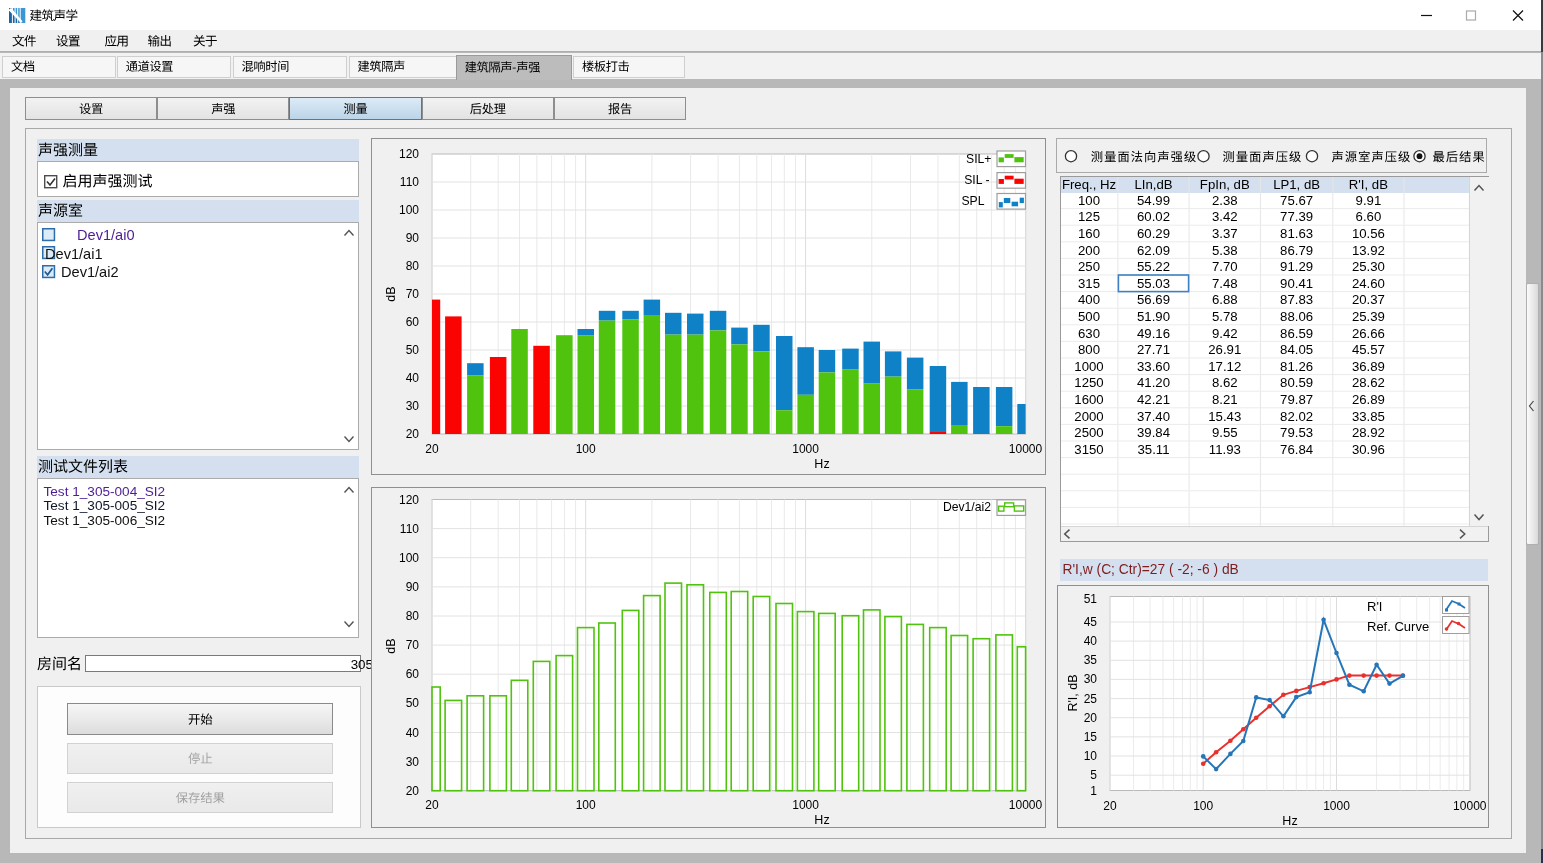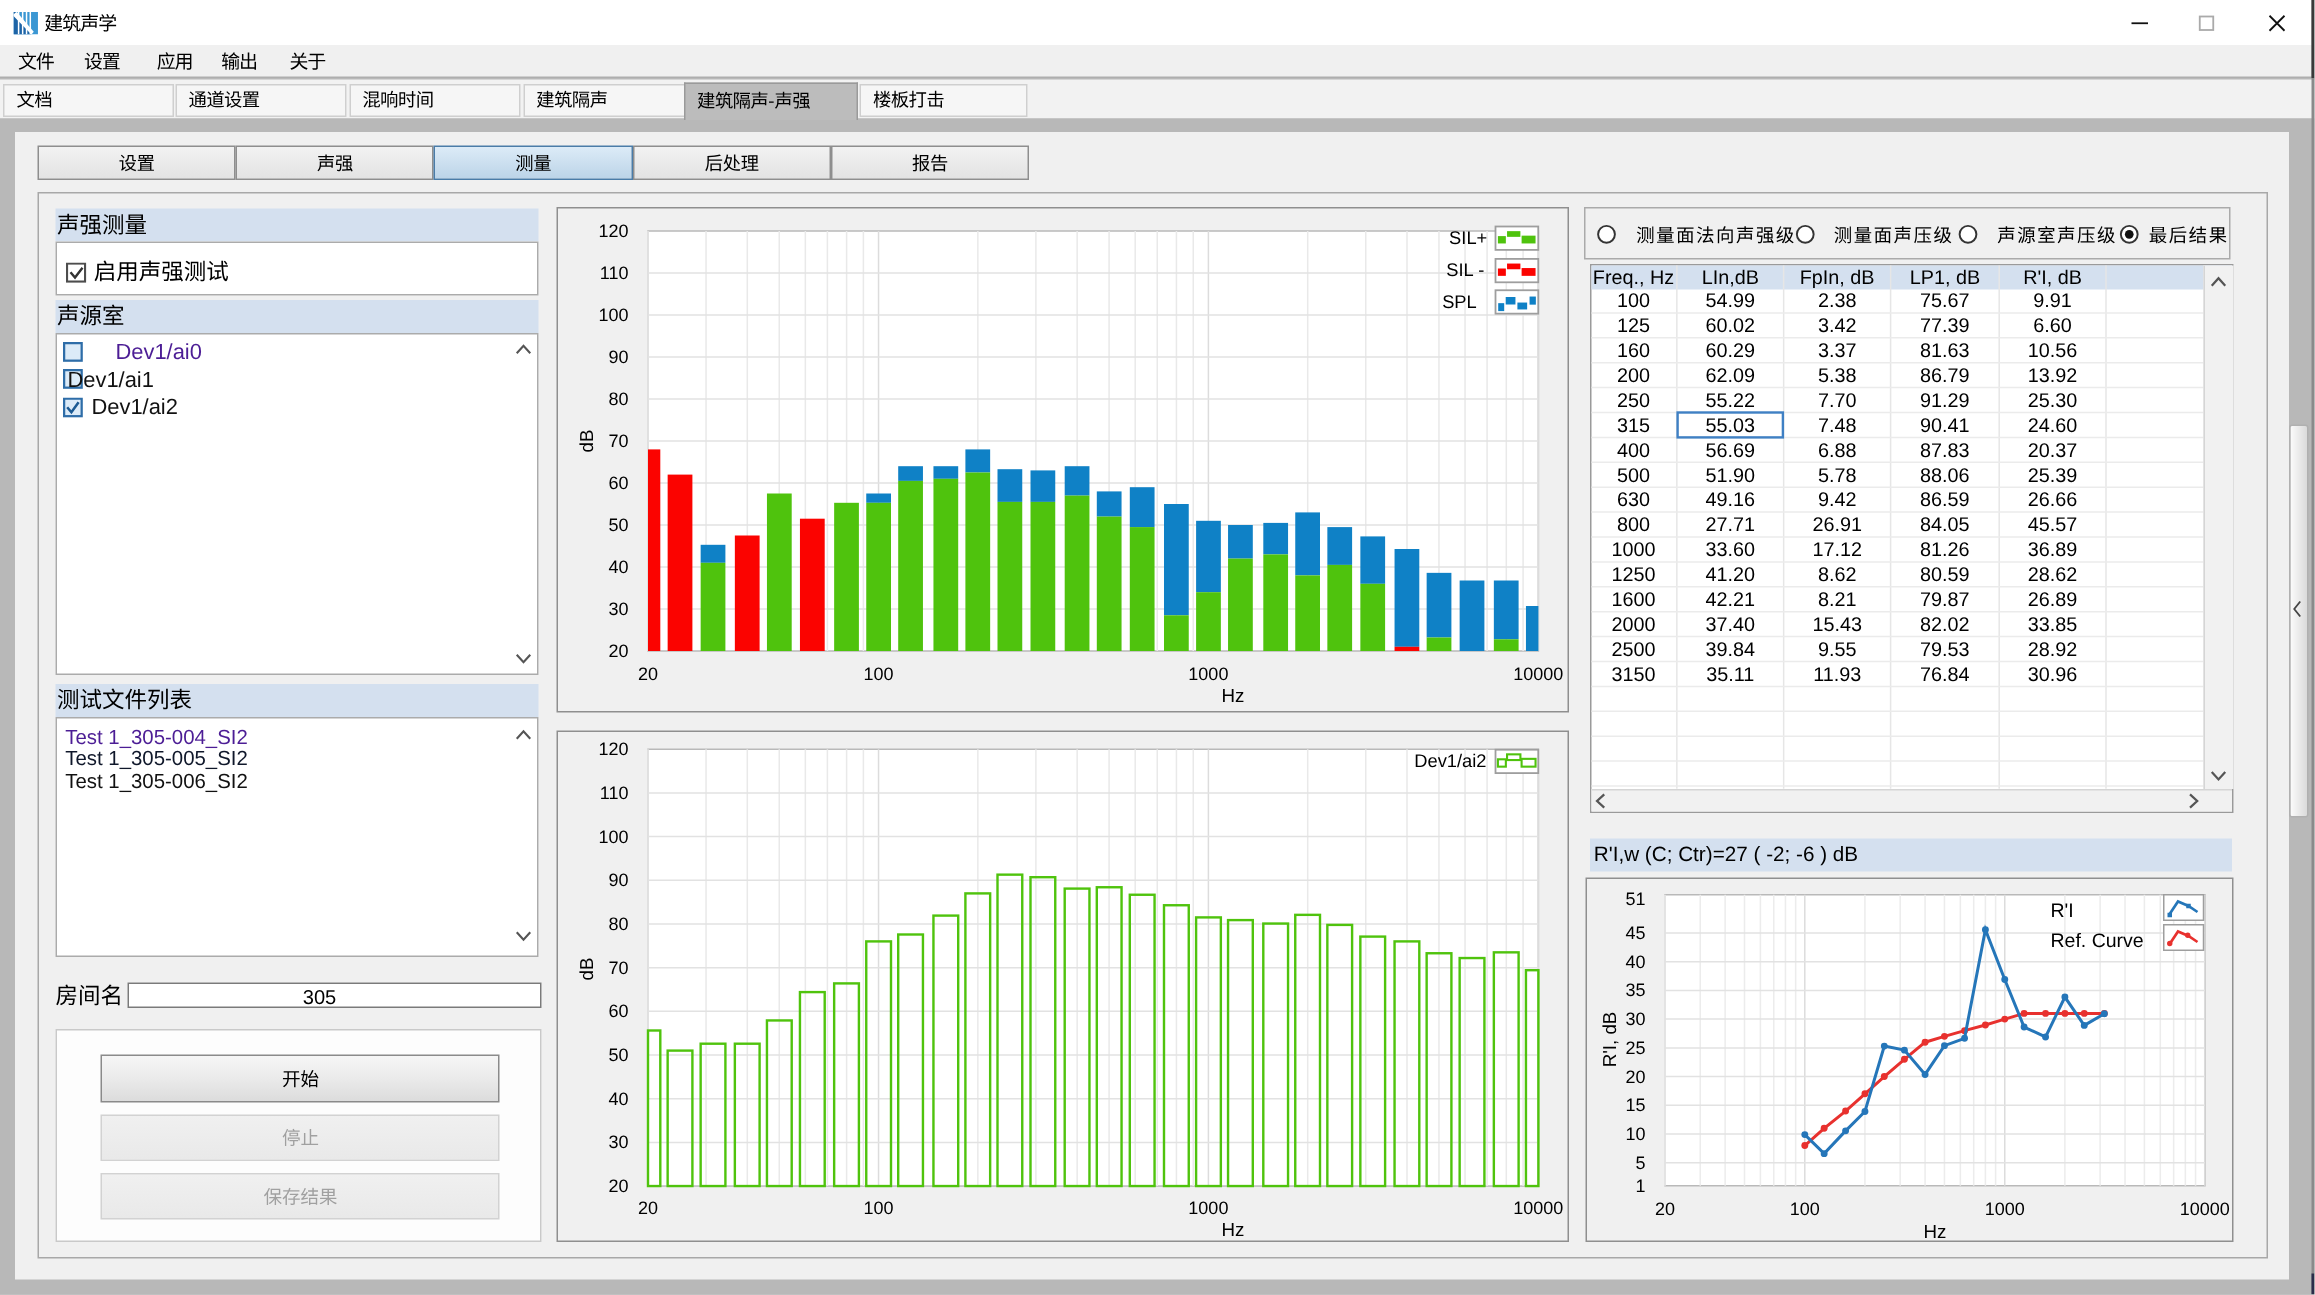--- a/index.html
+++ b/index.html
@@ -70,21 +70,21 @@
     <div style="position:absolute;left:36.5px;top:455.5px;width:322.5px;height:22.0px;background:#d4e0ef;"></div>
     <div style="position:absolute;left:36.5px;top:477.5px;width:322.5px;height:160.5px;background:#fff;border:1px solid #ababab;"></div>
     <div style="position:absolute;left:43.5px;top:483.5px;width:180.0px;height:15.0px;font-size:13.6px;color:#4c1d95;">Test 1_305-004_SI2</div>
     <div style="position:absolute;left:43.5px;top:498.3px;width:180.0px;height:15.0px;font-size:13.6px;color:#0f172a;">Test 1_305-005_SI2</div>
     <div style="position:absolute;left:43.5px;top:513.1px;width:180.0px;height:15.0px;font-size:13.6px;color:#111;">Test 1_305-006_SI2</div>
     <svg style="position:absolute;left:340px;top:481px" width="18" height="152" viewBox="0 0 18 152">
 <path d="M4.5 11.5 9 6.5 13.5 11.5" stroke="#555" stroke-width="1.4" fill="none"></path>
 <path d="M4.5 140.5 9 145.5 13.5 140.5" stroke="#555" stroke-width="1.4" fill="none"></path>
 </svg>
     <div style="position:absolute;left:84.5px;top:655.0px;width:276.0px;height:16.5px;background:#fff;border:1px solid #7a7a7a;"></div>
-    <div style="position:absolute;left:75px;top:656.5px;width:276.0px;height:32px;font-size:13.4px;color:#000;text-align:center;">305</div>
+    <div style="position:absolute;left:97px;top:656.5px;width:276.0px;height:32px;font-size:13.4px;color:#000;text-align:right;">305</div>
     <div style="position:absolute;left:36.5px;top:686.0px;width:324.0px;height:142.0px;background:#fdfdfd;border:1px solid #c9c9c9;"></div>
     <div style="position:absolute;left:67.3px;top:703.0px;width:265.8px;height:32.4px;background:linear-gradient(#f6f6f6,#e9e9e9 55%,#dcdcdc);border:1px solid #8a8a8a;"></div>
     <div style="position:absolute;left:67.3px;top:742.6px;width:265.8px;height:31.8px;background:linear-gradient(#f0f0f0,#e9e9e9);border:1px solid #d2d2d2;"></div>
     <div style="position:absolute;left:67.3px;top:781.6px;width:265.8px;height:31.8px;background:linear-gradient(#f0f0f0,#e9e9e9);border:1px solid #d2d2d2;"></div>
     <div style="position:absolute;left:371.0px;top:138.0px;width:674.5px;height:337.0px;background:#f0f0f0;border:1px solid #8f8f8f;"></div>
     <svg style="position:absolute;left:0;top:0" width="1543" height="863" viewBox="0 0 1543 863">
       <rect x="432" y="154" width="593.5999999999999" height="280" fill="#fff" stroke="#b9b9b9"></rect>
       <line x1="432.0" y1="154" x2="432.0" y2="434" stroke="#e9e9e9" stroke-width="1"></line>
       <line x1="470.7" y1="154" x2="470.7" y2="434" stroke="#e9e9e9" stroke-width="1"></line>
       <line x1="498.2" y1="154" x2="498.2" y2="434" stroke="#e9e9e9" stroke-width="1"></line>
@@ -421,21 +421,21 @@
     <svg style="position:absolute;left:1469.4px;top:177px" width="20" height="349" viewBox="0 0 20 349">
 <path d="M5.5 13.5 10 8.5 14.5 13.5" stroke="#555" stroke-width="1.5" fill="none"></path>
 <path d="M5.5 337.6 10 342.6 14.5 337.6" stroke="#555" stroke-width="1.5" fill="none"></path>
 </svg>
     <div style="position:absolute;left:1061.0px;top:525.8px;width:427.4px;height:15.2px;background:#f1f1f1;border-top:1px solid #d5d5d5;"></div>
     <svg style="position:absolute;left:1061px;top:525.8px" width="428" height="16" viewBox="0 0 428 16">
 <path d="M8.5 3.6 3.7 8 8.5 12.4" stroke="#555" stroke-width="1.5" fill="none"></path>
 <path d="M399 3.6 403.8 8 399 12.4" stroke="#555" stroke-width="1.5" fill="none"></path>
 </svg>
     <div style="position:absolute;left:1059.5px;top:558.5px;width:428.5px;height:22.5px;background:#d4e0ef;"></div>
-    <div style="position:absolute;left:1062.5px;top:561.5px;width:420.0px;height:18.0px;font-size:13.8px;color:#000000;">R'I,w (C; Ctr)=27 ( -2; -6 ) dB</div>
+    <div style="position:absolute;left:1062.5px;top:561.5px;width:420.0px;height:18.0px;font-size:13.8px;color:#7f1d1d;">R'I,w (C; Ctr)=27 ( -2; -6 ) dB</div>
     <div style="position:absolute;left:1056.5px;top:584.5px;width:432.5px;height:243.0px;background:#f0f0f0;border:1px solid #8f8f8f;"></div>
     <svg style="position:absolute;left:0;top:0" width="1543" height="863" viewBox="0 0 1543 863">
       <rect x="1110" y="596.5" width="360" height="194.0" fill="#fff" stroke="#b9b9b9"></rect>
       <line x1="1110.0" y1="596.5" x2="1110.0" y2="790.5" stroke="#ececec"></line>
       <line x1="1133.5" y1="596.5" x2="1133.5" y2="790.5" stroke="#ececec"></line>
       <line x1="1150.1" y1="596.5" x2="1150.1" y2="790.5" stroke="#ececec"></line>
       <line x1="1163.0" y1="596.5" x2="1163.0" y2="790.5" stroke="#ececec"></line>
       <line x1="1173.6" y1="596.5" x2="1173.6" y2="790.5" stroke="#ececec"></line>
       <line x1="1182.5" y1="596.5" x2="1182.5" y2="790.5" stroke="#ececec"></line>
       <line x1="1190.3" y1="596.5" x2="1190.3" y2="790.5" stroke="#ececec"></line>

